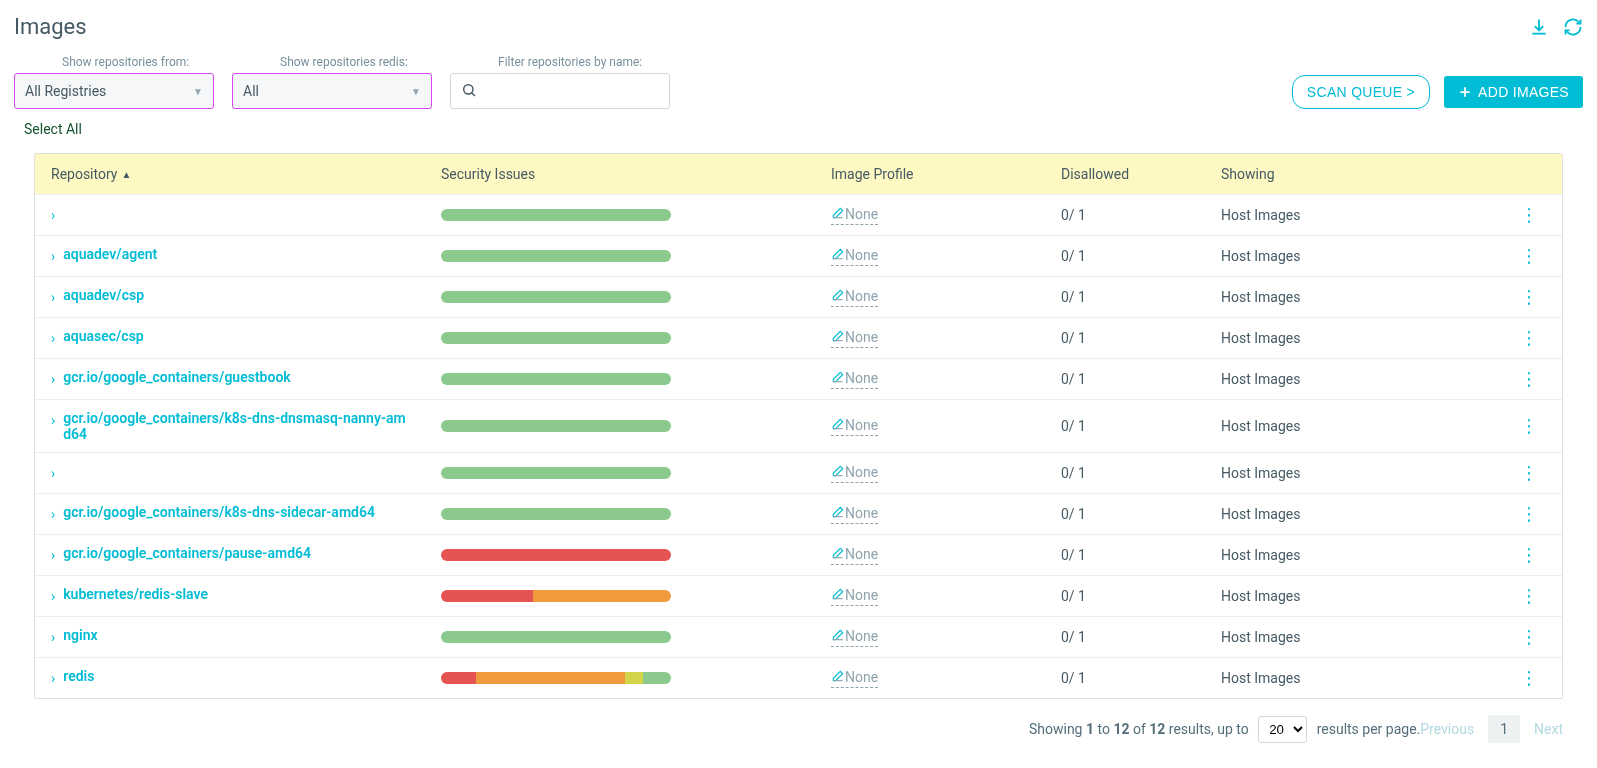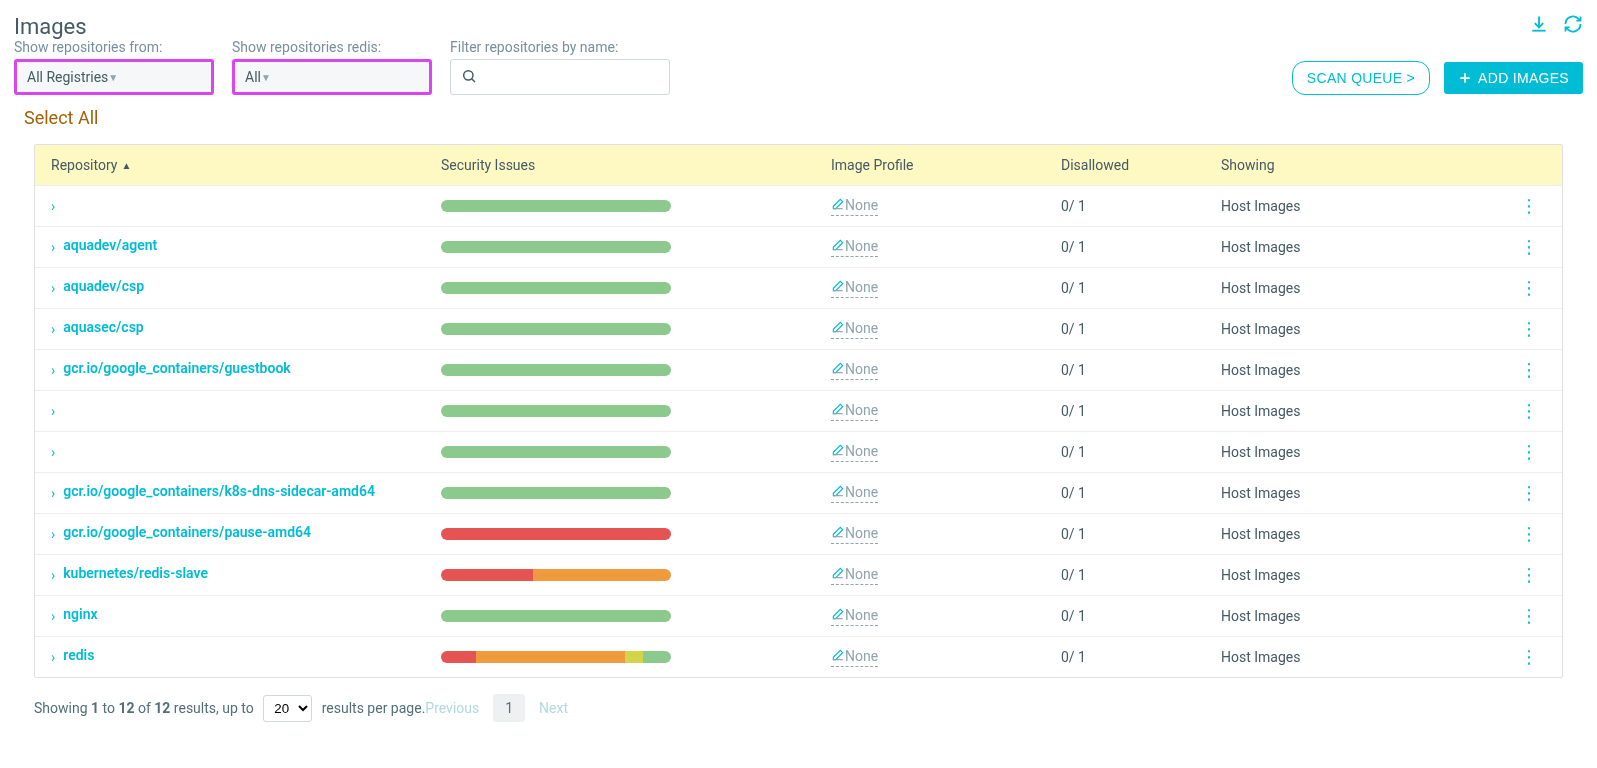--- a/index.html
+++ b/index.html
@@ -6,21 +6,22 @@
     body {
       font-family: -apple-system, BlinkMacSystemFont, "Segoe UI", Roboto, "Helvetica Neue", Arial, sans-serif;
       background: #ffffff;
       color: #455a64;
       font-size: 14px;
       padding: 14px;
     }
     .header-row {
       display: flex;
       justify-content: space-between;
-      align-items: flex-start;
+      align-items: center;
+      margin-bottom: 16px;
     }
     .page-title {
       font-size: 22px;
       font-weight: 400;
       color: #455a64;
     }
     .top-actions { display: flex; gap: 14px; align-items: center; }
     .icon-btn {
       color: #00bcd4;
       cursor: pointer;
@@ -28,33 +29,34 @@
     }
     .filters-row {
       display: flex;
       align-items: flex-end;
       justify-content: space-between;
       margin-bottom: 12px;
     }
     .filters-left { display: flex; gap: 18px; align-items: flex-end; }
     .filter-group { display: flex; flex-direction: column; gap: 4px; }
     .filter-label {
-      font-size: 14px;
+      font-size: 12px;
       color: #78909c;
+      margin-left: 48px;
     }
     .select {
       width: 200px;
       height: 36px;
-      border: 3px solid #d946ef;
+      border: 1px solid #d946ef;
       background: #f5f7f8;
       border-radius: 3px;
       padding: 0 10px;
       display: flex;
       align-items: center;
-      justify-content: flex-start;
+      justify-content: space-between;
       color: #455a64;
       cursor: pointer;
     }
     .select .caret { color: #90a4ae; font-size: 10px; }
     .search-input {
       width: 220px;
       height: 36px;
       border: 1px solid #cfd8dc;
       border-radius: 3px;
       display: flex;
@@ -89,25 +91,25 @@
       border-radius: 3px;
       font-size: 14px;
       font-weight: 500;
       cursor: pointer;
       display: inline-flex;
       align-items: center;
       gap: 6px;
       letter-spacing: 0.3px;
     }
     .select-all {
-      color: #a16207;
+      color: #14532d;
       cursor: pointer;
       margin: 0 4px 10px 10px;
       display: inline-block;
-      font-size: 18px;
+      font-size: 14px;
     }
     .table {
       border: 1px solid #e0e0e0;
       border-radius: 2px;
       margin-top: 6px;
     }
     .thead, .trow {
       display: grid;
       grid-template-columns: 390px 390px 230px 160px 1fr 50px;
       align-items: center;
@@ -167,21 +169,21 @@
     .kebab {
       color: #00bcd4;
       text-align: center;
       cursor: pointer;
       font-size: 18px;
       letter-spacing: 0;
       line-height: 1;
     }
     .footer-row {
       display: flex;
-      justify-content: flex-start;
+      justify-content: flex-end;
       align-items: center;
       padding: 16px 20px 0;
     }
     .results-text { color: #546e7a; }
     .results-text b { font-weight: 700; }
     .page-size {
       border: 1px solid #cfd8dc;
       padding: 4px 6px;
       border-radius: 3px;
       margin: 0 6px;
@@ -390,20 +392,21 @@
         <span>None</span>
       </span>
     </div>
     <div class="cell">0/ 1</div>
     <div class="cell">Host Images</div>
     <div class="cell kebab">⋮</div>
   </div>
         <div class="trow">
     <div class="cell repo-cell">
       <span class="chev">›</span>
+      <span class="repo-link">gcr.io/google_containers/k8s-dns-dnsmasq-nanny-amd64</span>
     </div>
     <div class="cell">
       <div class="bar">
               <div class="seg green" style="width:100%"></div>
             </div>
     </div>
     <div class="cell">
       <span class="profile-cell">
         <span><svg width="14" height="14" viewBox="0 0 24 24" fill="none" stroke="#00bcd4" stroke-width="2">
                   <path d="M4 20h4L20 8l-4-4L4 16v4z"></path>

